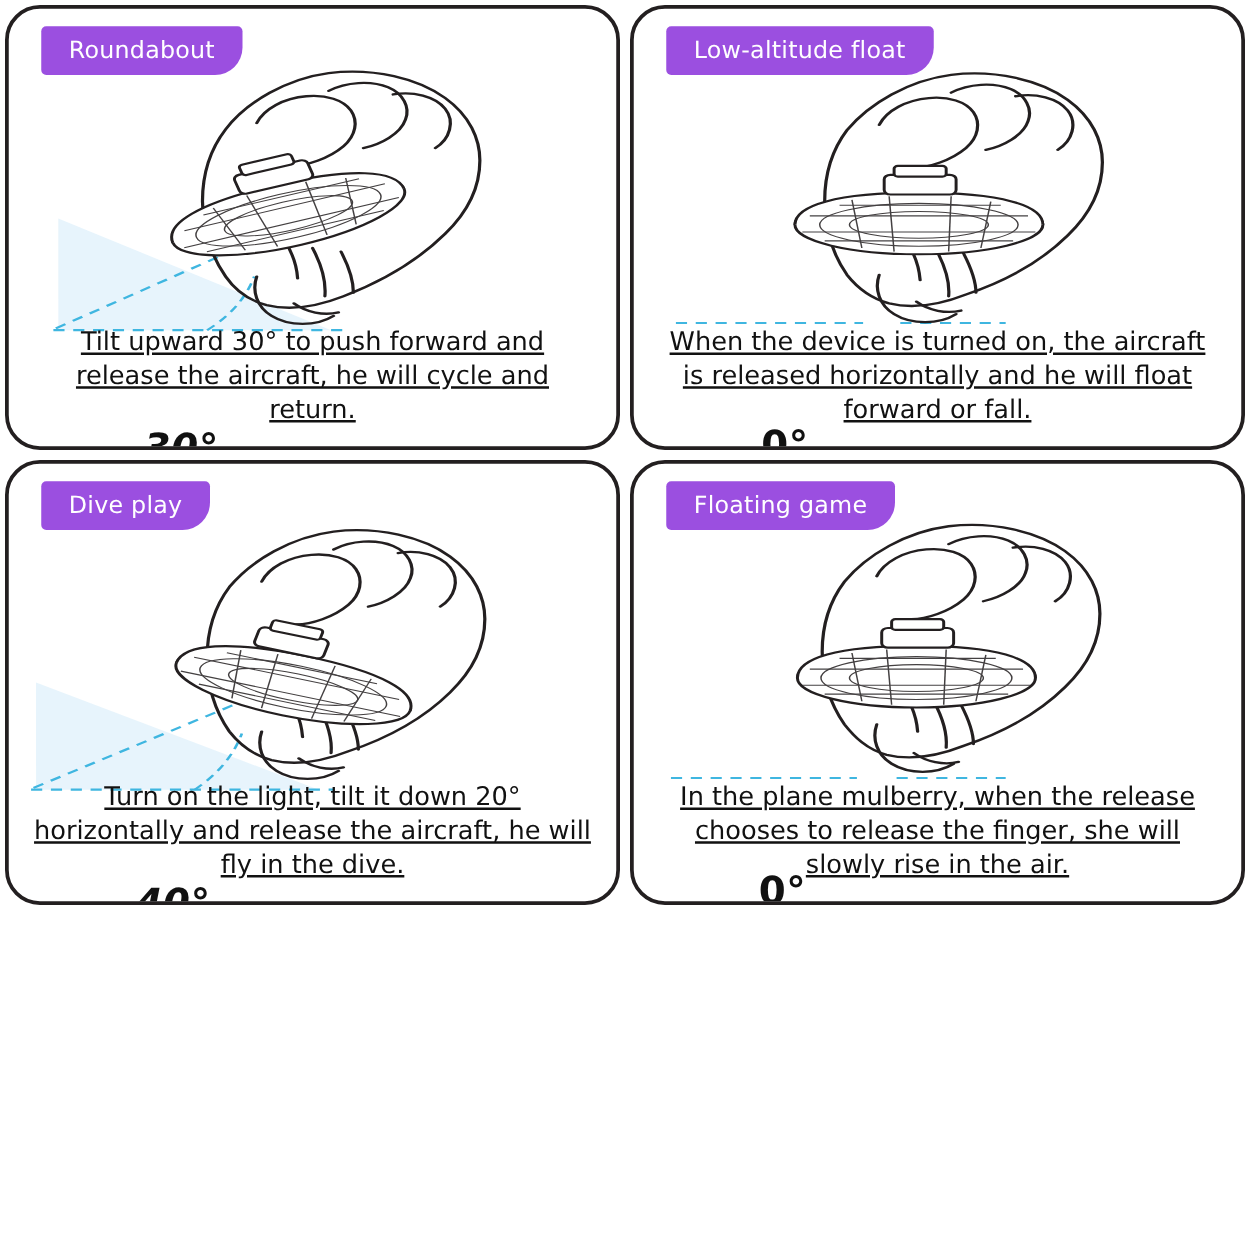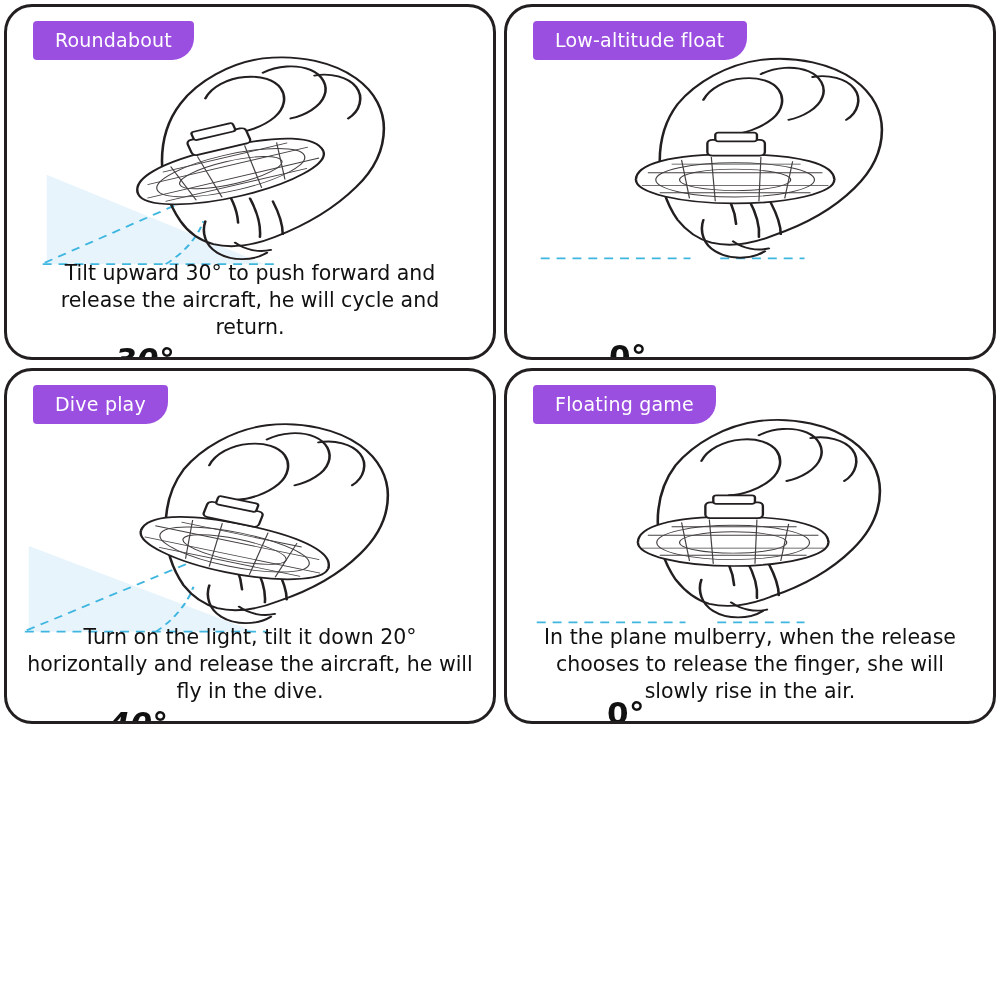--- a/index.html
+++ b/index.html
@@ -72,20 +72,21 @@
     position: absolute;
     left: 0;
     right: 0;
     bottom: 16px;
     text-align: center;
     font-size: 20.5px;
     line-height: 1.32;
     padding: 0 18px;
     box-sizing: border-box;
     color: #111;
+    text-decoration: underline;
   }
   
   #p1 .angle { left: 108px; top: 318px; }
   #p2 .angle { left: 102px; top: 315px; }
   #p3 .angle { left: 88px;  top: 318px; }
   #p4 .angle { left: 100px; top: 308px; }
 </style>
 </head>
 <body>
 
@@ -186,20 +187,21 @@
             <line x1="176" y1="214" x2="184" y2="268"></line>
             <line x1="206" y1="210" x2="210" y2="272"></line>
             <line x1="256" y1="210" x2="254" y2="272"></line>
             <line x1="288" y1="216" x2="280" y2="268"></line>
           </g>
         </g>
       </svg>
     </div>
 
     <div class="angle plain">0°</div>
+    <div class="caption">When the device is turned on, the aircraft is released horizontally and he will float forward or fall.</div>
   </div>
 
   <div class="panel" id="p3">
     <div class="badge">Dive play</div>
 
     <div class="art">
       <svg viewBox="0 0 490 490" preserveAspectRatio="none">
         <polygon points="22,365 250,365 22,245" fill="#e3f2fb" opacity="0.85"></polygon>
         <line x1="18" y1="365" x2="262" y2="365" stroke="#3fb6e0" stroke-width="2.4" stroke-dasharray="9,7"></line>
         <line x1="20" y1="363" x2="185" y2="268" stroke="#3fb6e0" stroke-width="2.4" stroke-dasharray="9,7"></line>

